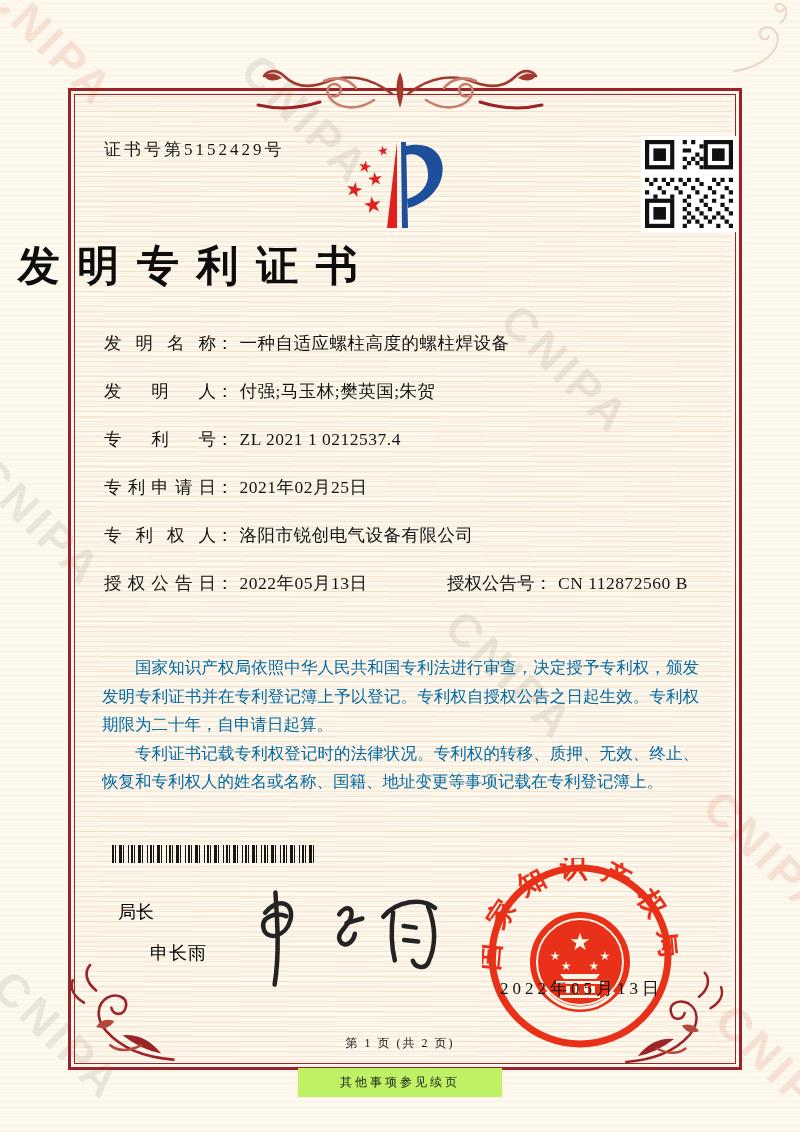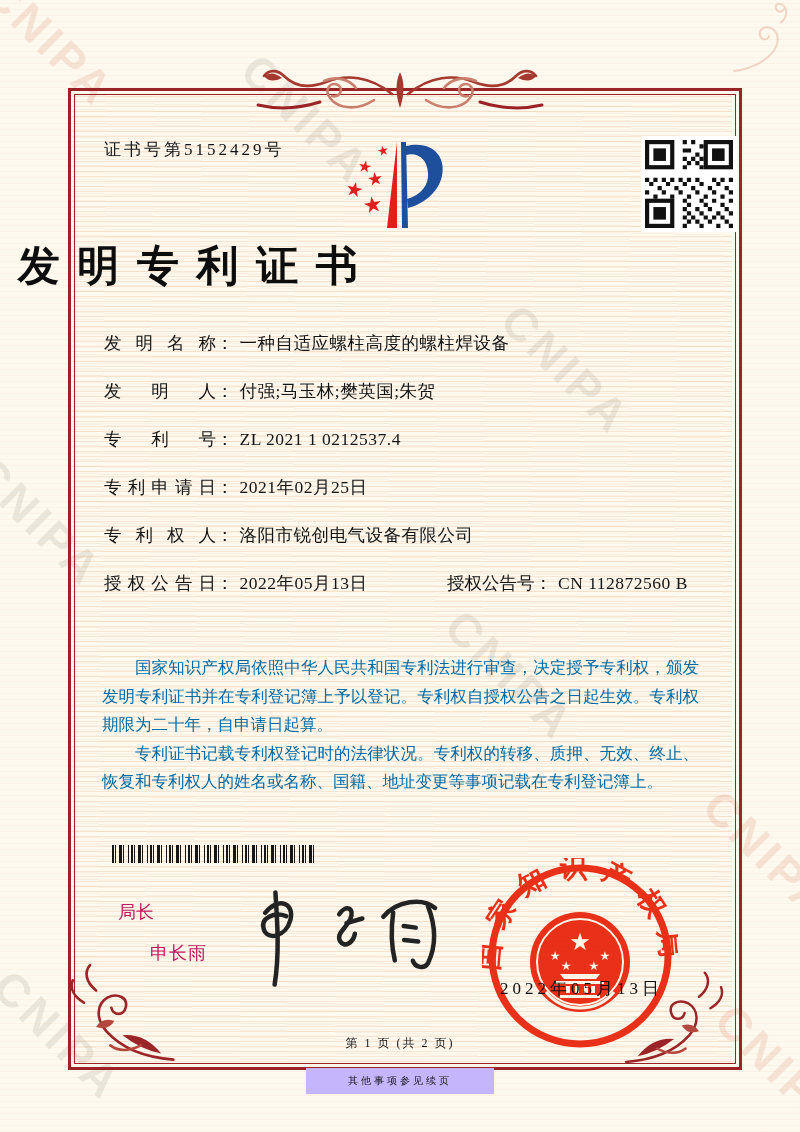--- a/index.html
+++ b/index.html
@@ -46,31 +46,31 @@
   .body-text{position:absolute;left:102px;top:654px;width:597px;font-size:16.5px;line-height:28.5px;
              text-align:justify;color:#0369a1;}
   .body-text p{margin:0;text-indent:2em;}
 
   .barcode{position:absolute;left:112px;top:845px;width:206px;height:18px;
     background:repeating-linear-gradient(90deg,#161616 0 2px,rgba(0,0,0,0) 2px 3px,#161616 3px 4px,
       rgba(0,0,0,0) 4px 7px,#161616 7px 10px,rgba(0,0,0,0) 10px 11px,#161616 11px 12px,
       rgba(0,0,0,0) 12px 16px,#161616 16px 17px,rgba(0,0,0,0) 17px 19px);}
 
   .signoff{position:absolute;left:118px;top:900px;font-family:"Liberation Sans","DejaVu Sans",sans-serif;
-           font-size:18px;color:#be185d;}
+           font-size:18px;color:#000000;}
   .signoff .line2{margin-top:17px;letter-spacing:1px;margin-left:32px;}
   .signature{position:absolute;left:228px;top:882px;width:240px;height:110px;}
 
   .seal{position:absolute;left:482px;top:858px;width:196px;height:196px;z-index:5;opacity:.95;}
   .seal-date{position:absolute;left:500px;top:977px;z-index:6;font-size:17px;letter-spacing:4px;color:#101010;white-space:nowrap;}
 
   .page-info{position:absolute;left:0;top:1035px;width:100%;text-align:center;font-size:12px;letter-spacing:2px;z-index:4;}
 
   .cont-note{position:absolute;left:50%;top:1068px;transform:translateX(-50%);z-index:4;
-             background:#c4b5fd;padding:6px 42px;font-size:10px;letter-spacing:3px;color:#1a1a1a;
+             background:#bef264;padding:6px 42px;font-size:12px;letter-spacing:3px;color:#1a1a1a;
              box-shadow:0 0 2px rgba(0,0,0,.06);}
 
   .flourish{position:absolute;z-index:6;}
 </style>
 </head>
 <body>
 
 <div id="page">
 
   <div class="texture-outside"></div>

